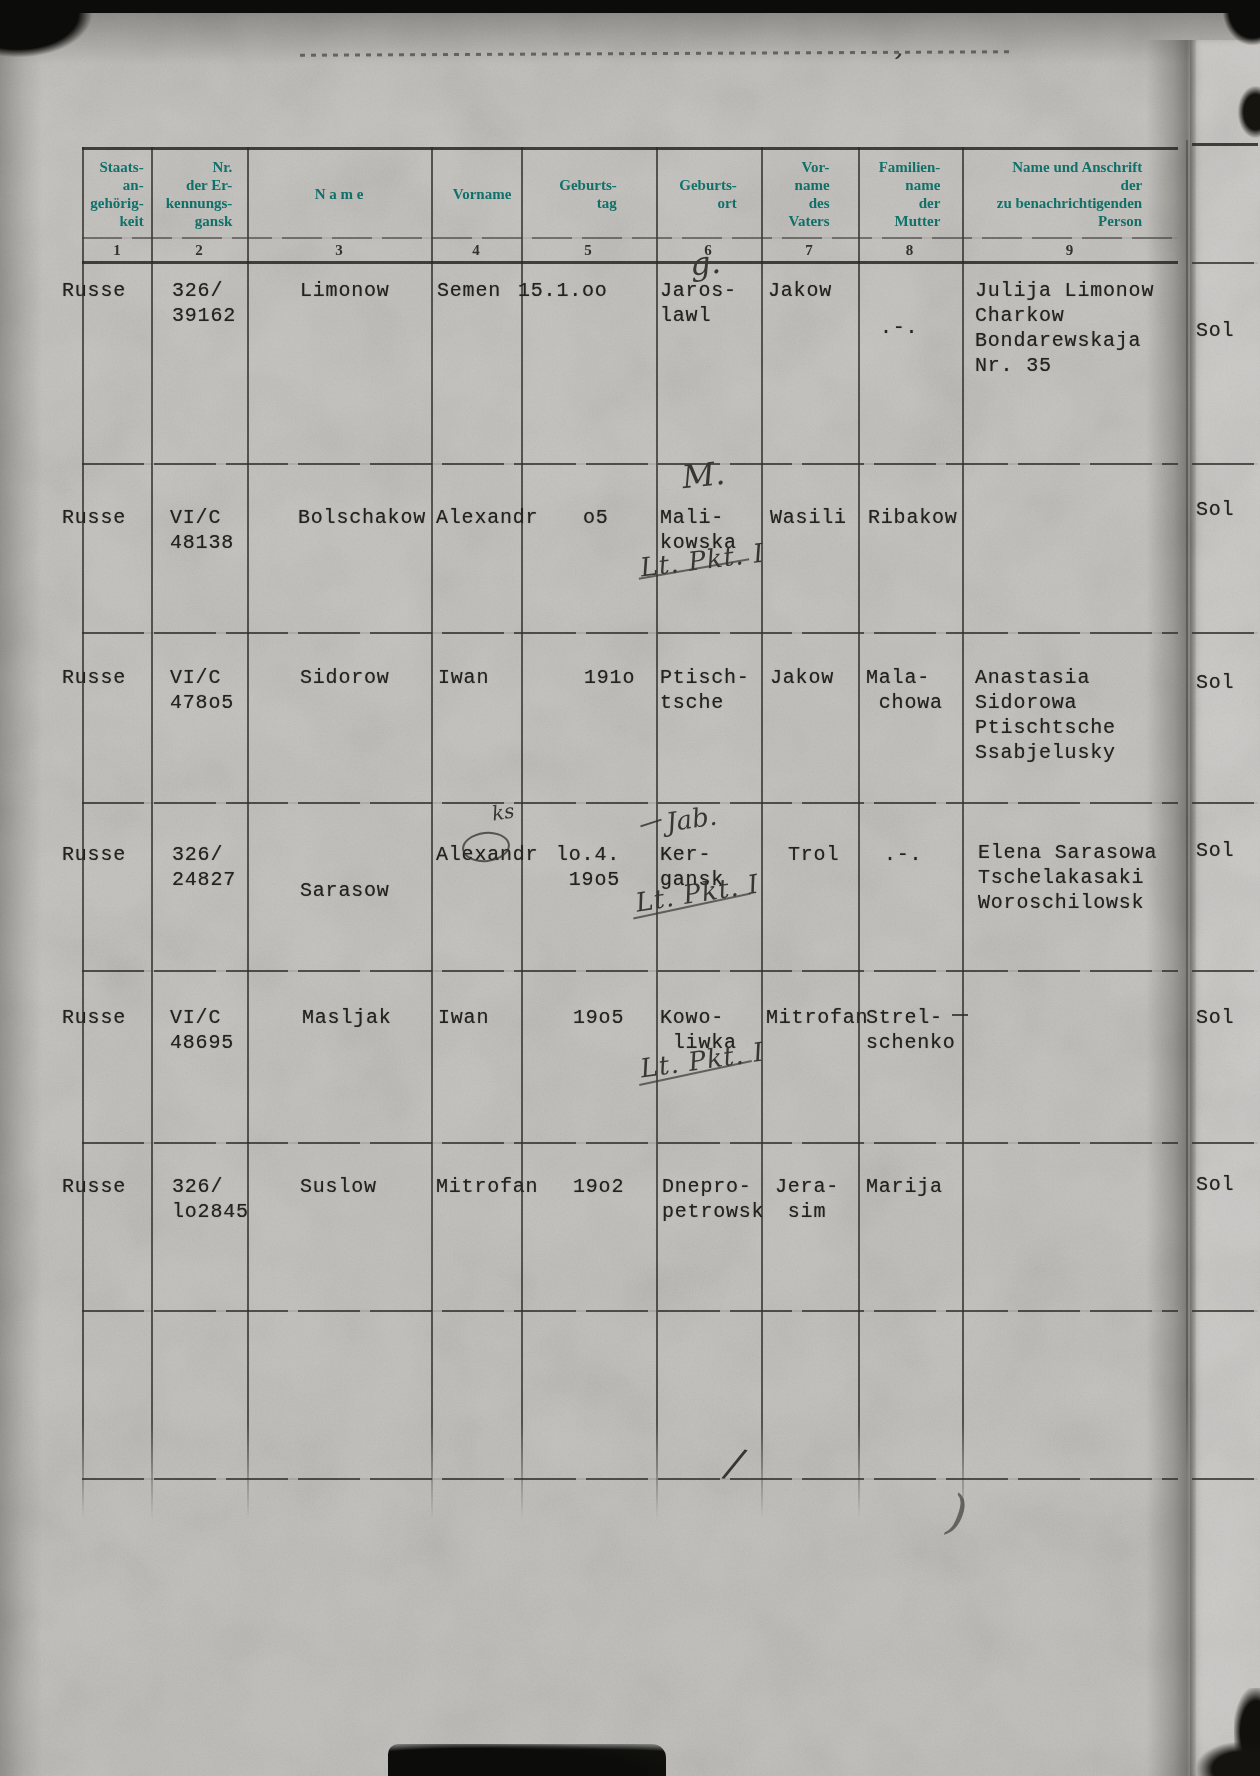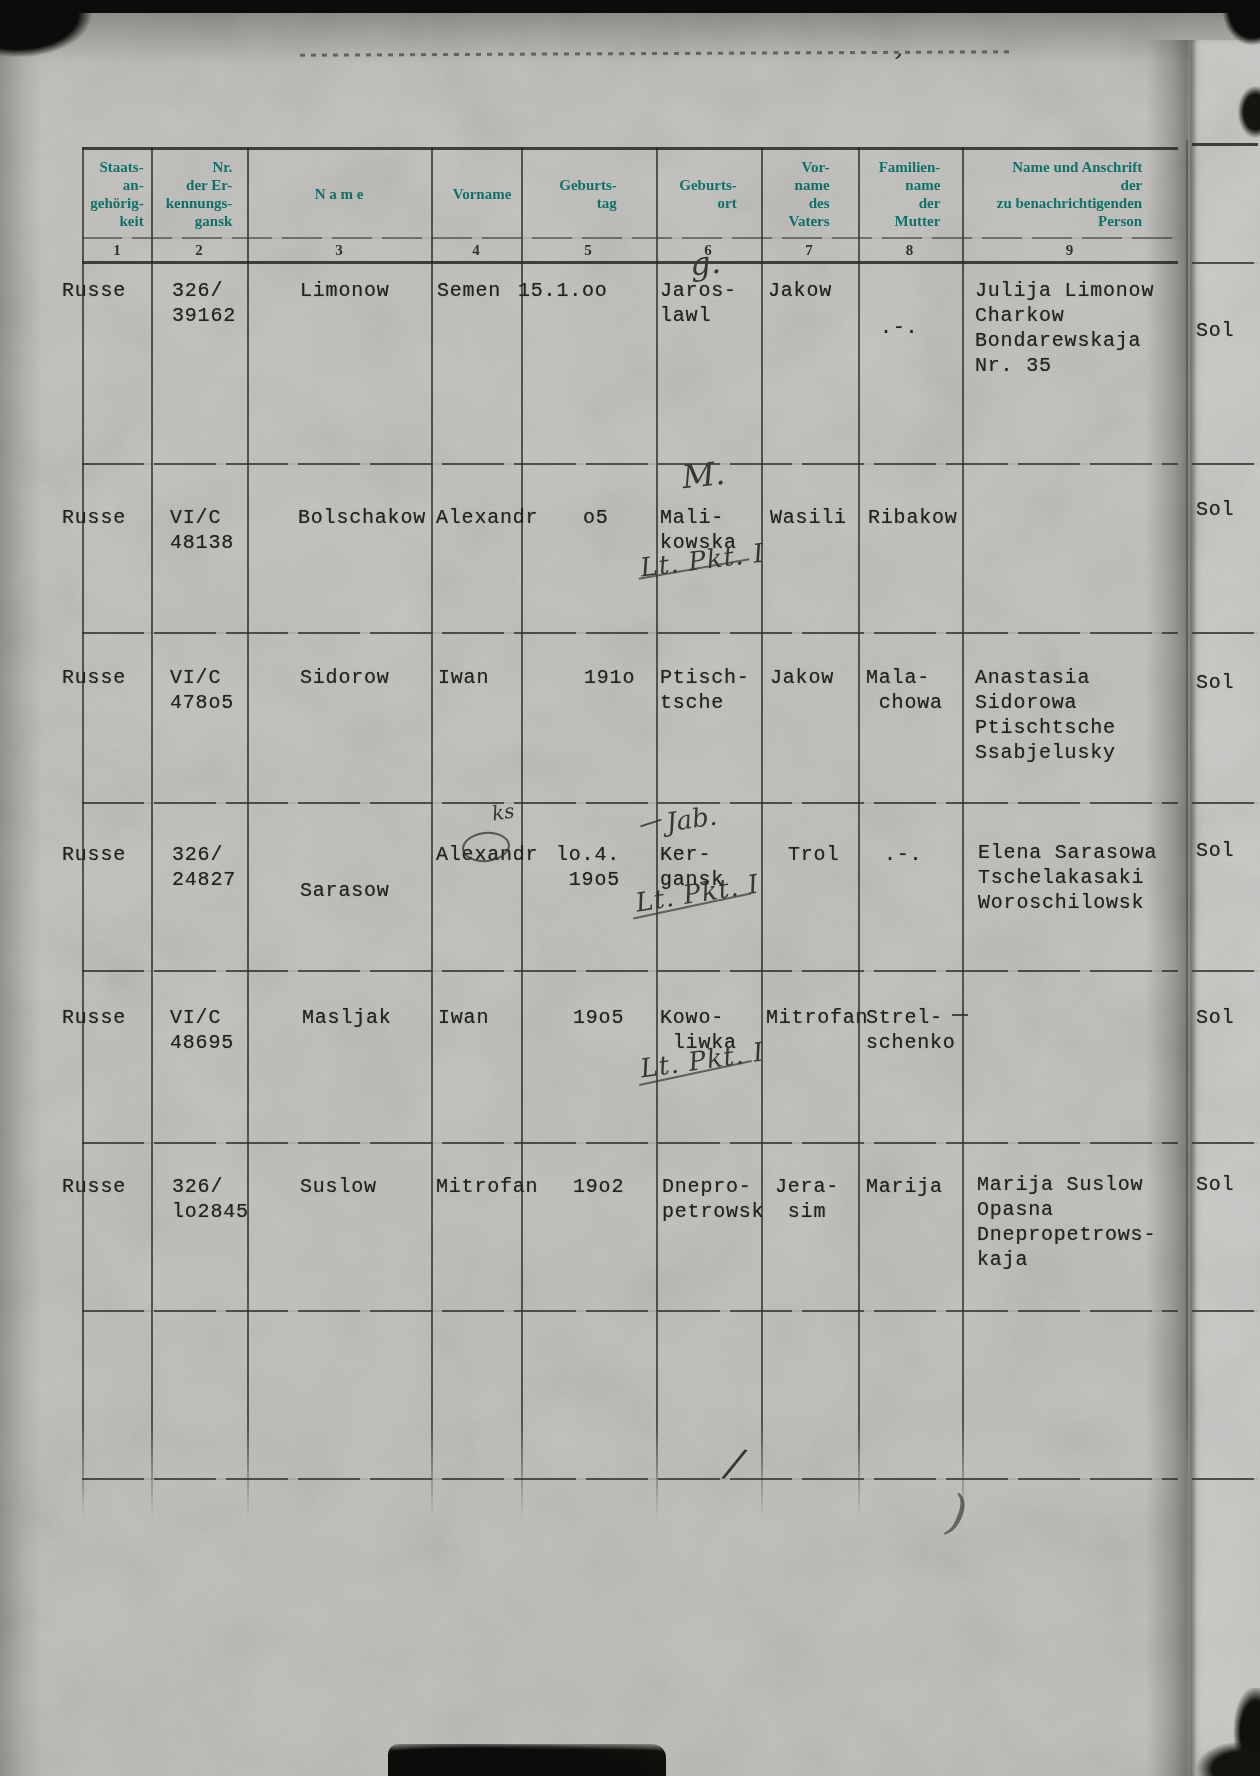--- a/index.html
+++ b/index.html
@@ -198,24 +198,20 @@
   <div class="cell" style="left:172px;top:1174px">326/
 lo2845</div>
   <div class="cell" style="left:300px;top:1174px">Suslow</div>
   <div class="cell" style="left:436px;top:1174px">Mitrofan</div>
   <div class="cell" style="left:573px;top:1174px">19o2</div>
   <div class="cell" style="left:662px;top:1174px">Dnepro-
 petrowsk</div>
   <div class="cell" style="left:775px;top:1174px">Jera-
  sim</div>
   <div class="cell" style="left:866px;top:1174px">Marija</div>
-  <div class="cell" style="left:977px;top:1172px">Marija Suslow
-Opasna
-Dnepropetrows-
-kaja</div>
   <div class="cell" style="left:1196px;top:1172px">Sol</div>
 
   <span class="hand" style="left:690px;top:244px;font-size:32px;transform:rotate(-6deg)">g.</span>
   <span class="hand" style="left:682px;top:456px;font-size:32px;transform:rotate(-6deg)">M.</span>
   <span class="hand" style="left:640px;top:545px;font-size:26px;letter-spacing:1px;transform:rotate(-7deg)">Lt. Pkt. I</span>
   <div class="strike" style="left:638px;top:568px;width:112px;transform:rotate(-10deg)"></div>
 
   <span class="hand" style="left:492px;top:800px;font-size:20px;transform:rotate(-8deg)">ks</span>
   <div class="oval" style="left:462px;top:832px;width:44px;height:26px;transform:rotate(-6deg)"></div>
   <div class="dash" style="left:640px;top:822px;width:22px;transform:rotate(-18deg)"></div>

